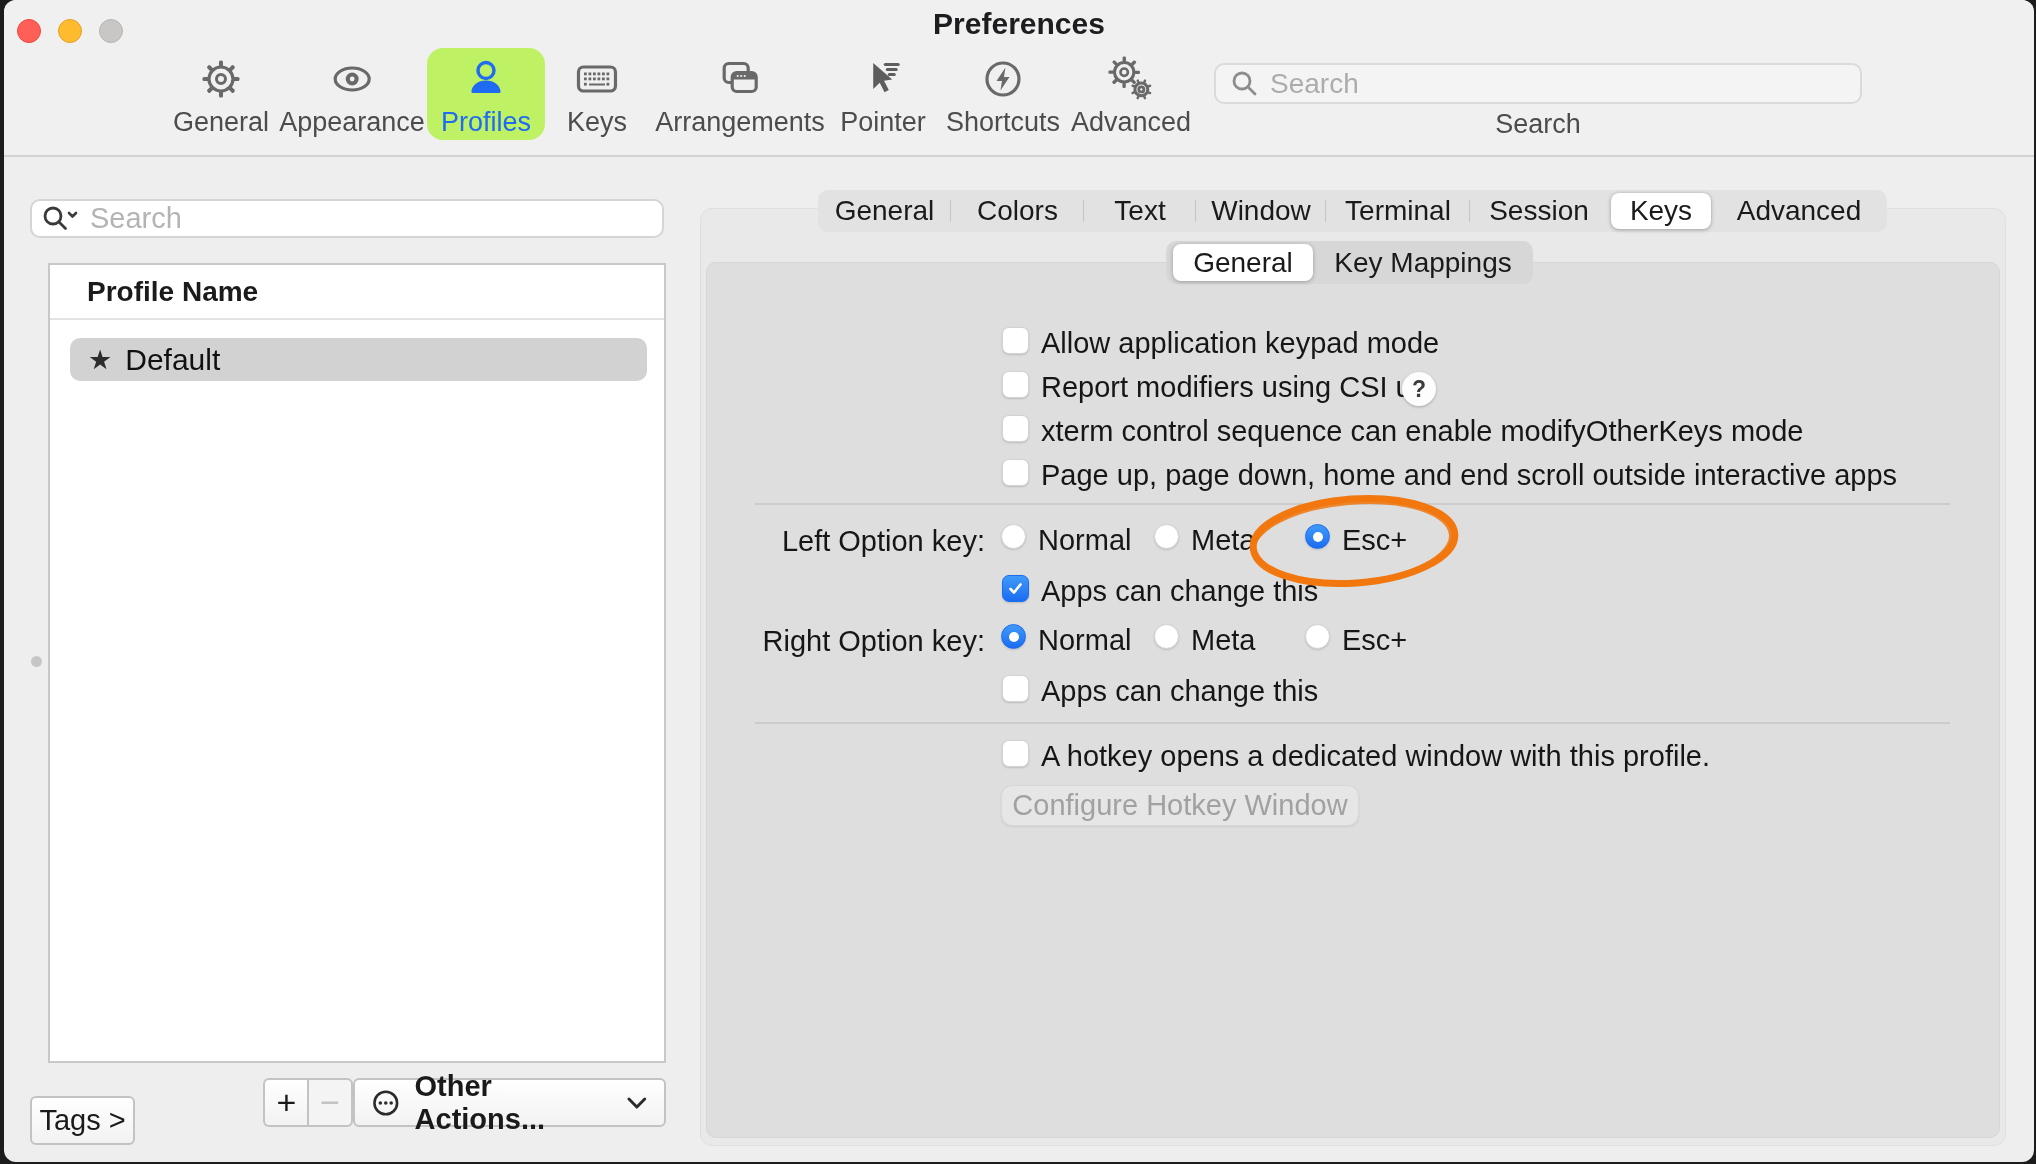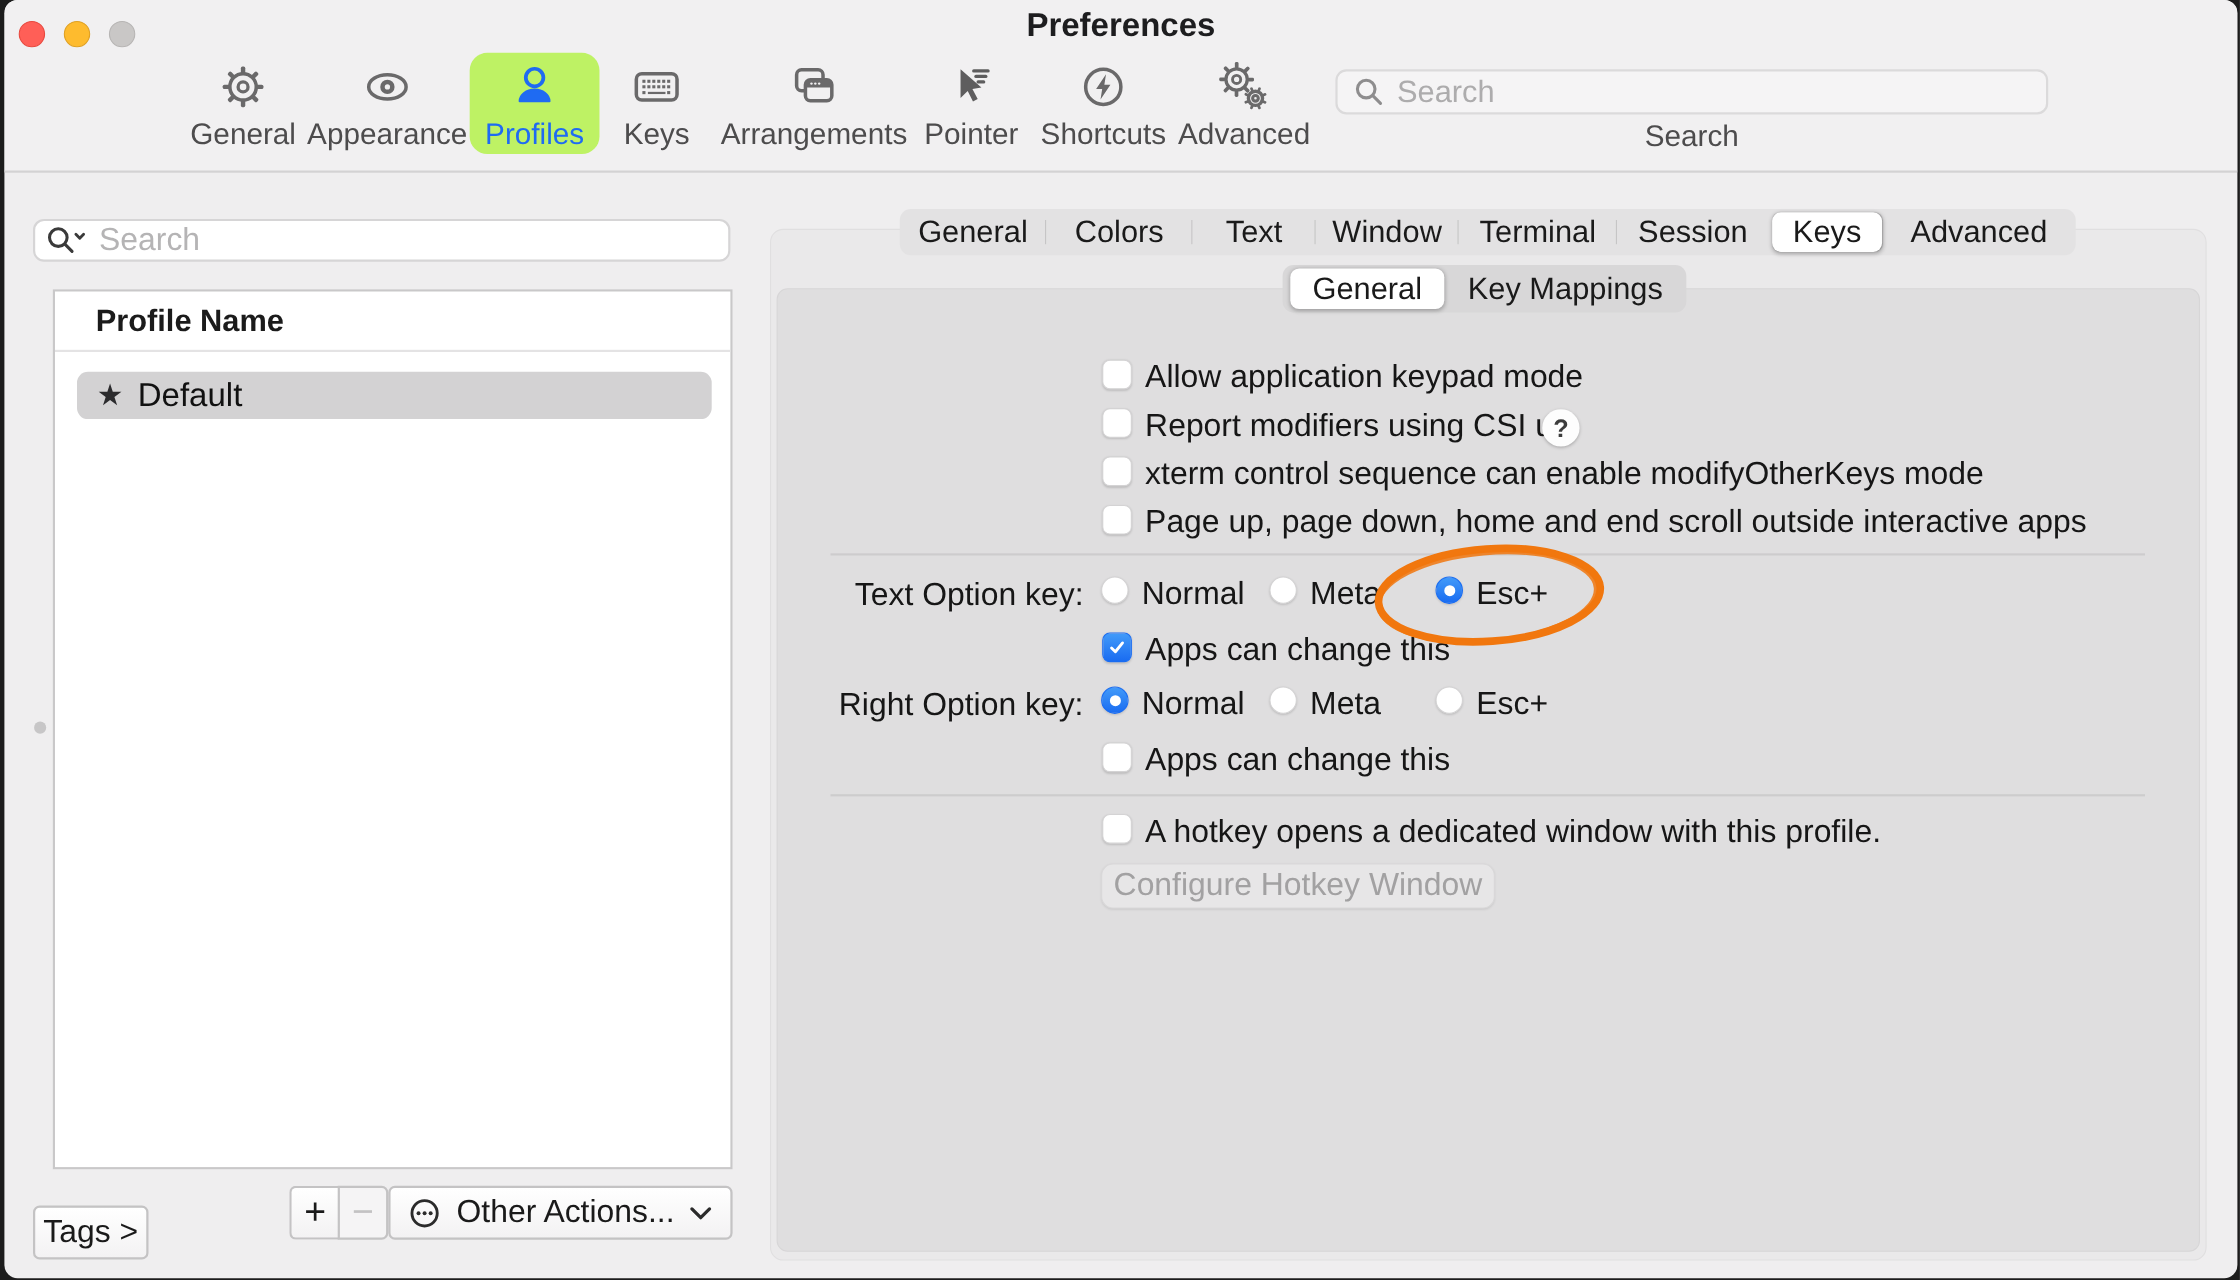--- a/index.html
+++ b/index.html
@@ -30,21 +30,21 @@
   .profile-list{position:absolute;left:44px;top:263px;width:618px;height:800px;background:#fff;border:2px solid #c9c8c9;}
   .pl-header{position:absolute;left:0;top:0;width:100%;height:53px;display:flex;align-items:center;padding-left:37px;font-size:28px;color:#1b1b1b;font-weight:bold;}
   .pl-divider{position:absolute;left:0;top:53px;width:100%;height:1.5px;background:#e4e3e4;}
   .pl-row{position:absolute;left:20px;top:73px;width:577px;height:43px;background:#d3d2d3;border-radius:10px;display:flex;align-items:center;padding-left:18px;}
   .pl-star{font-size:27px;color:#2c2c2e;margin-right:13px;}
   .pl-name{font-size:30px;color:#111;}
   .bezel{background:linear-gradient(#ffffff,#f3f2f3);border:2px solid #c4c3c4;border-radius:6px;display:flex;align-items:center;justify-content:center;font-size:29px;color:#1a1a1a;}
   .tags-btn{position:absolute;left:26px;top:1078px;width:105px;height:49px;margin-top:18px;}
   .plus-btn{position:absolute;left:259px;top:1078px;width:45px;height:49px;font-size:34px;border-right:none;border-radius:6px 0 0 6px;}
   .minus-btn{position:absolute;left:303px;top:1078px;width:46px;height:49px;font-size:34px;color:#c3c2c3;background:#f5f4f5;border-radius:0 6px 6px 0;}
-  .other-actions{position:absolute;left:349px;top:1078px;width:313px;height:49px;justify-content:flex-start;padding:16px 16px;}
+  .other-actions{position:absolute;left:349px;top:1078px;width:313px;height:49px;justify-content:flex-start;padding:16px 16px;font-weight:bold;}
   .oa-label{margin-left:14px;font-size:29px;}
   .oa-chevron{margin-left:auto;}
   .edge-dot{position:absolute;left:27px;top:656px;width:11px;height:11px;border-radius:50%;background:#c7c6c7;}
 
   
   .outer-box{position:absolute;left:696px;top:208px;width:1306px;height:938px;background:#eae9ea;border:1px solid #e0dfe0;border-radius:12px;}
   .inner-box{position:absolute;left:702px;top:262px;width:1294px;height:876px;background:#dfdedf;border:1px solid #d7d6d7;border-radius:10px;}
 
   
   .tabstrip{position:absolute;left:814px;top:190px;width:1069px;height:42px;background:#e3e2e3;border-radius:10px;display:flex;align-items:center;}
@@ -359,21 +359,21 @@
     <span class="checkbox"></span>
     <span class="row-label">xterm control sequence can enable modifyOtherKeys mode</span>
   </div>
   <div class="row" style="left:998px;top:459px">
     <span class="checkbox"></span>
     <span class="row-label">Page up, page down, home and end scroll outside interactive apps</span>
   </div>
 
   <div class="hdivider" style="top:503px"></div>
 
-  <div class="key-label" style="top:524px">Text Option key:</div>
+  <div class="key-label" style="top:524px">Left Option key:</div>
   <div class="row" style="left:997px;top:524px">
     <span class="radio"></span>
     <span class="row-label">Normal</span>
   </div>
   <div class="row" style="left:1150px;top:524px">
     <span class="radio"></span>
     <span class="row-label">Meta</span>
   </div>
   <div class="row" style="left:1301px;top:524px">
     <span class="radio on"></span>

